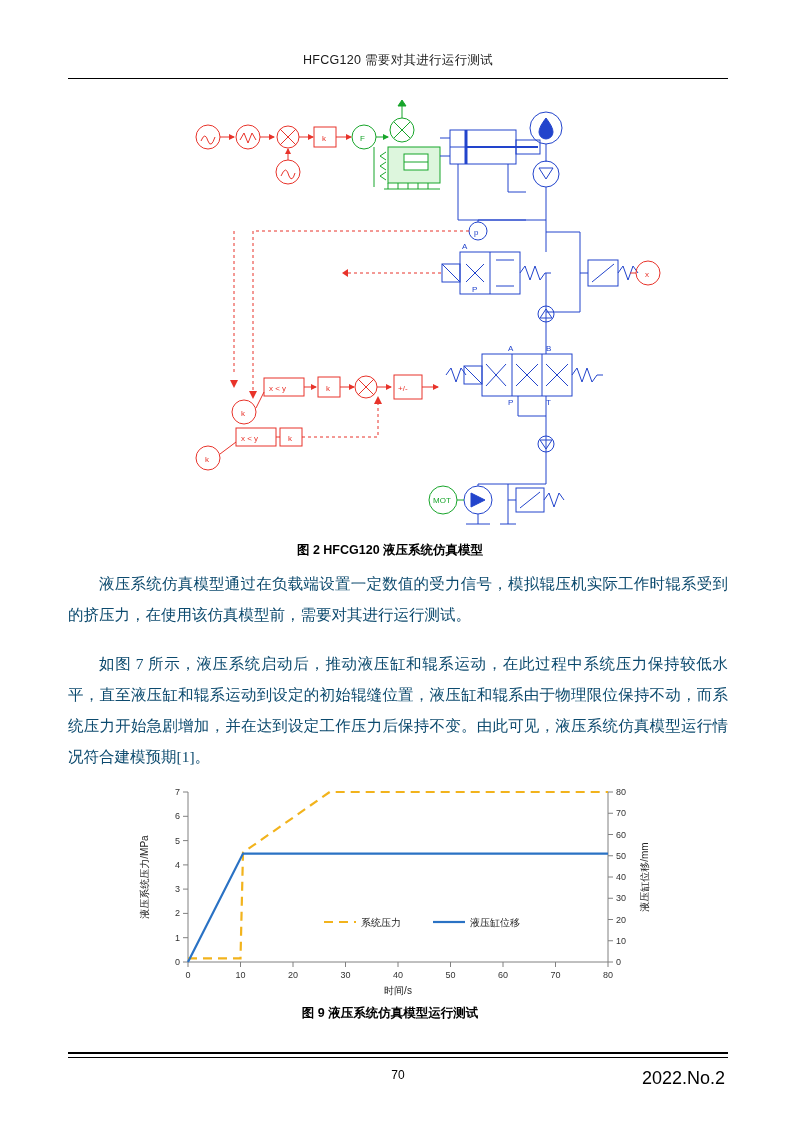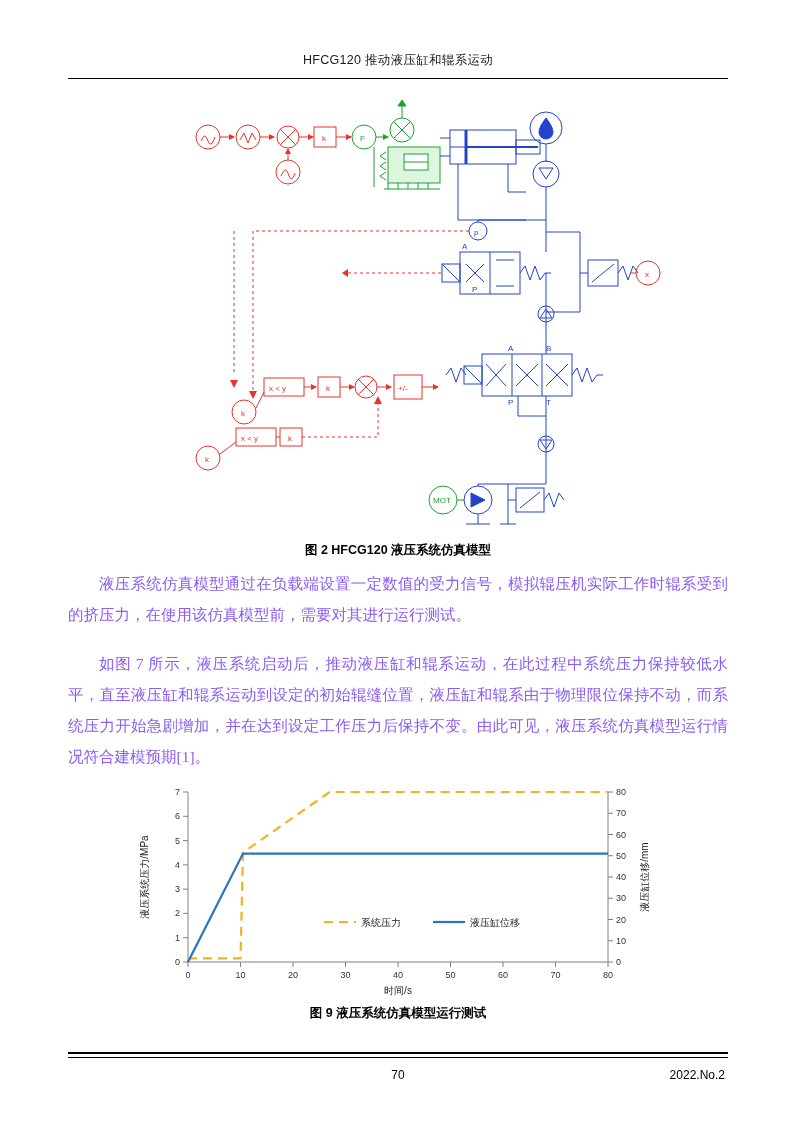--- a/index.html
+++ b/index.html
@@ -45,41 +45,41 @@
     left: 68px;
     top: 92px;
     width: 660px;
     height: 440px;
   }
   .fig2-svg { display: block; }
 
   .fig-caption {
     position: absolute;
     width: 660px;
-    left: 68px;
+    left: 60px;
     text-align: center;
     font-family: "Liberation Sans", sans-serif;
     font-size: 12.5px;
     font-weight: bold;
     color: #000;
   }
   #fig2-caption { top: 542px; }
   #fig3-caption { top: 1005px; }
 
   
   .body-text {
     position: absolute;
     left: 68px;
     width: 660px;
     font-family: "Liberation Serif", serif;
     font-size: 15.5px;
     line-height: 31px;
     text-align: justify;
     text-justify: inter-ideograph;
-    color: #8b5cf6;
+    color: #0c4a6e;
   }
   .para-indent { text-indent: 2em; }
   #para1 { top: 568px; }
   #para2 { top: 648px; }
 
   
   .chart-box {
     position: absolute;
     left: 128px;
     top: 782px;
@@ -112,38 +112,38 @@
     width: 660px;
     text-align: center;
     font-family: "Liberation Sans", sans-serif;
     font-size: 12px;
   }
   .footer-issue {
     position: absolute;
     right: 68px;
     top: 1068px;
     font-family: "Liberation Sans", sans-serif;
-    font-size: 12px;
+    font-size: 18px;
   }
 
   
   .dlabel {
     font-family: "Liberation Sans", sans-serif;
     font-size: 8px;
   }
   .dlabel-red { fill: #e8332a; }
   .dlabel-blue { fill: #2244cc; }
   .dlabel-green { fill: #17a52a; }
 </style>
 </head>
 <body>
 
 <div class="page">
 
-  <div class="header">HFCG120 推动液压缸和辊系运动</div>
+  <div class="header">HFCG120 需要对其进行运行测试</div>
   <div class="header-rule"></div>
 
   <div class="fig2-wrap">
     <svg class="fig2-svg" width="660" height="440" viewBox="0 0 660 440" xmlns="http://www.w3.org/2000/svg">
       <defs>
         <marker id="arrR" markerWidth="6" markerHeight="6" refX="5" refY="3" orient="auto">
           <path d="M0,0 L6,3 L0,6 z" fill="#e8332a"></path>
         </marker>
         <marker id="arrB" markerWidth="6" markerHeight="6" refX="5" refY="3" orient="auto">
           <path d="M0,0 L6,3 L0,6 z" fill="#2244cc"></path>

